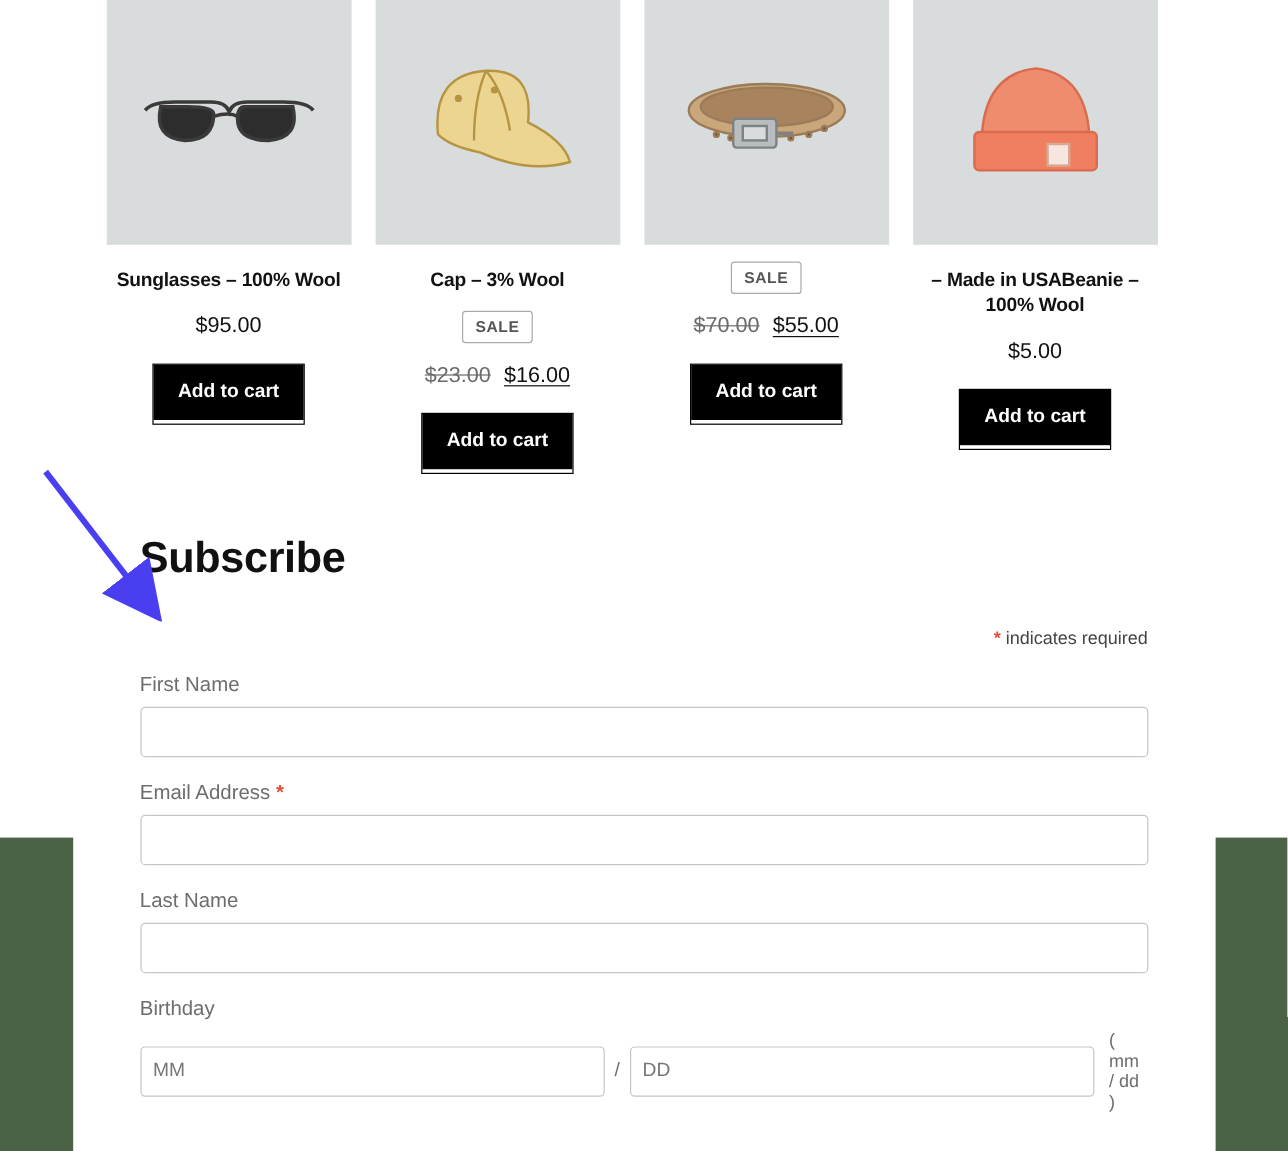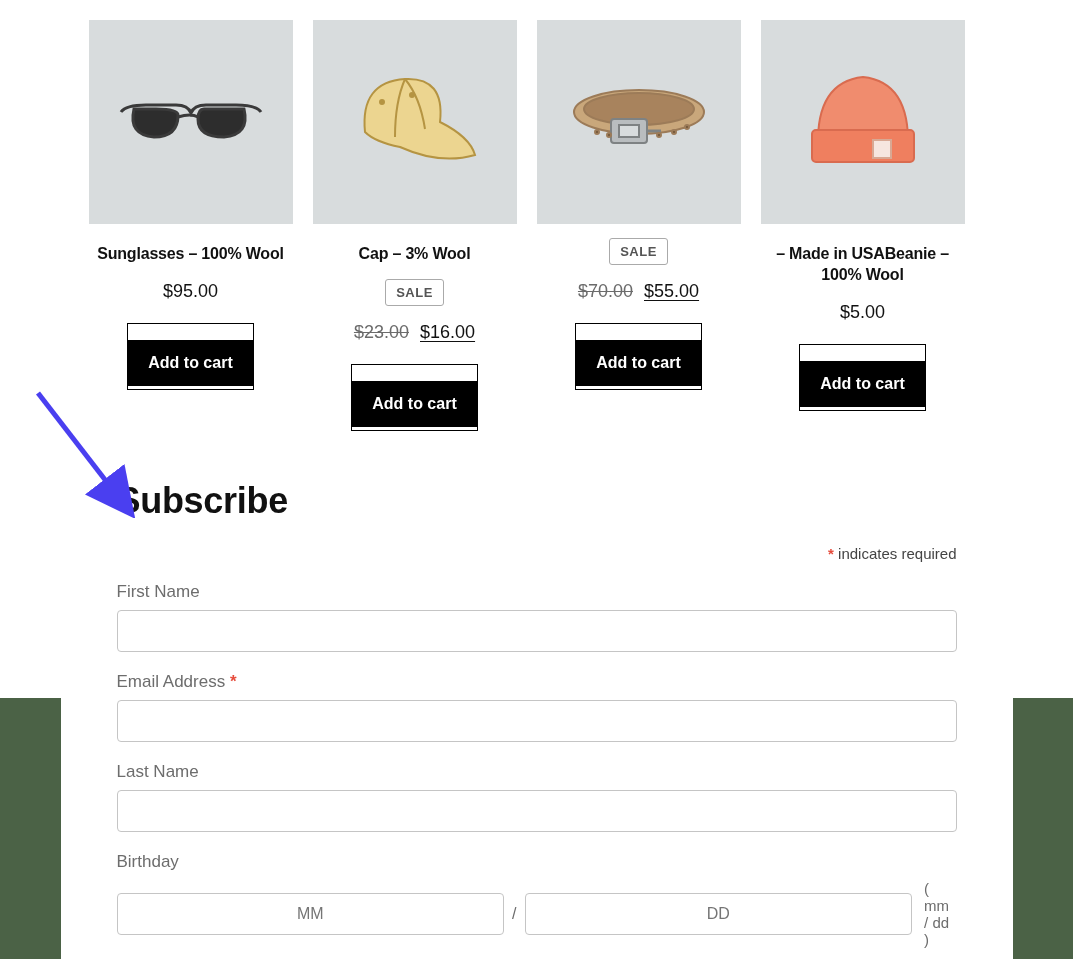--- a/index.html
+++ b/index.html
@@ -22,21 +22,20 @@
     position: relative;
     z-index: 1;
     width: 952px;
     margin: 0 auto;
     background: #fff;
     padding: 0 28px 40px 28px;
   }
   .products {
     display: flex;
     gap: 20px;
-    padding-top: 20px;
   }
   .product {
     width: 204px;
     display: flex;
     flex-direction: column;
     align-items: center;
   }
   .thumb {
     width: 204px;
     height: 204px;
@@ -91,37 +90,37 @@
     margin-top: 22px;
     cursor: pointer;
   }
   .btn-wrap {
     border-bottom: 3px solid #fff;
     outline: 1px solid #000;
     outline-offset: 0;
     display: inline-block;
     margin-top: 22px;
   }
-  .btn-wrap .btn-cart { margin-top: 16px; }
+  .btn-wrap .btn-cart { margin-top: 0; }
 
   
   .subscribe {
     margin-top: 50px;
     padding: 0 28px 0 28px;
   }
   .subscribe h2 {
     font-size: 36px;
     font-weight: 800;
     letter-spacing: -0.3px;
   }
   .req-note {
     text-align: right;
     font-size: 15px;
     color: #444;
-    margin-top: 23px;
+    margin-top: 38px;
   }
   .req-star { color: #e64c3c; font-weight: 700; }
   .field {
     margin-top: 20px;
   }
   .field label {
     display: block;
     font-size: 17px;
     color: #6d6d6d;
     margin-bottom: 8px;
@@ -140,21 +139,21 @@
     display: flex;
     align-items: center;
     gap: 8px;
     margin-top: 6px;
   }
   .bday-row input {
     width: 42px;
     height: 32px;
     border: 1px solid #b9b9b9;
     border-radius: 4px;
-    text-align: center;
+    text-align: left;
     font-size: 14px;
     color: #8b5cf6;
   }
   .bday-slash { color: #6d6d6d; font-size: 16px; }
   .bday-hint { color: #6d6d6d; font-size: 15px; margin-left: 4px; }
   
   .arrow {
     position: absolute;
     left: 28px;
     top: 388px;

